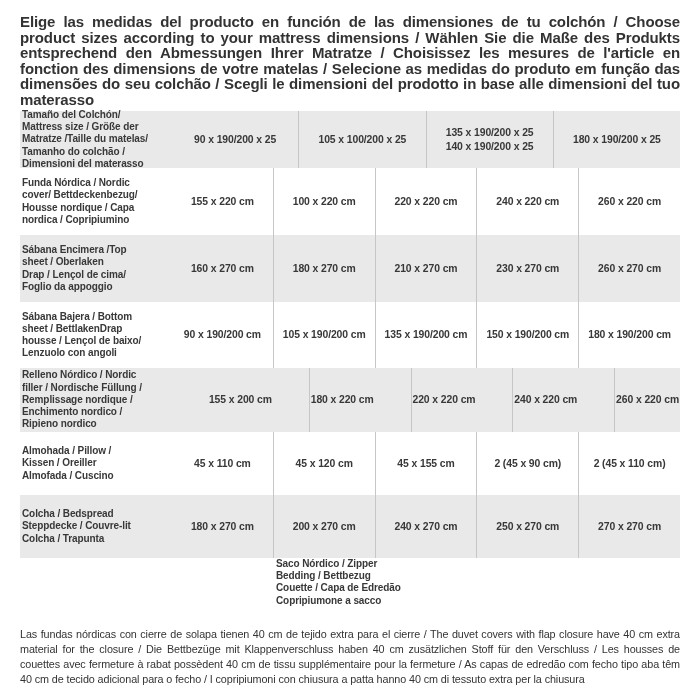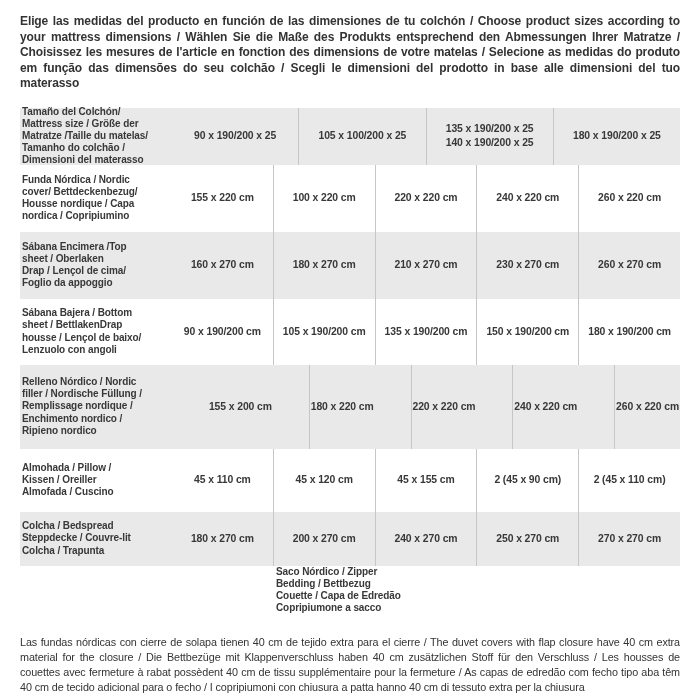--- a/index.html
+++ b/index.html
@@ -8,45 +8,45 @@
     background: #ffffff;
     font-family: "Liberation Sans", sans-serif;
     overflow: hidden;
   }
   .page {
     width: 700px; height: 700px;
     padding: 14px 20px 0 20px;
     color: #383838;
   }
   .intro {
-    font-size: 12px;
+    font-size: 15px;
     font-weight: bold;
     line-height: 15.5px;
     text-align: justify;
     color: #333333;
     letter-spacing: -0.1px;
-    margin-bottom: 16px;
+    margin-bottom: 4px;
   }
   .size-table {
     width: 660px;
   }
   .trow {
     display: flex;
     align-items: center;
     width: 100%;
   }
   .trow.alt { background: #e9e9e9; }
   
   .trow:nth-child(1) { height: 57px; }
   .trow:nth-child(2) { height: 67px; }
   .trow:nth-child(3) { height: 67px; }
   .trow:nth-child(4) { height: 66px; }
-  .trow:nth-child(5) { height: 84px; gap: 36px; }
+  .trow:nth-child(5) { height: 64px; gap: 36px; }
   .trow:nth-child(6) { height: 63px; }
-  .trow:nth-child(7) { height: 54px; }
+  .trow:nth-child(7) { height: 63px; }
   .trow:nth-child(8) { height: 59px; flex-direction: column; }
   .cell {
     white-space: pre-line;
     font-weight: bold;
     letter-spacing: -0.1px;
   }
   .label-cell {
     width: 152px;
     flex: 0 0 152px;
     font-size: 10px;

